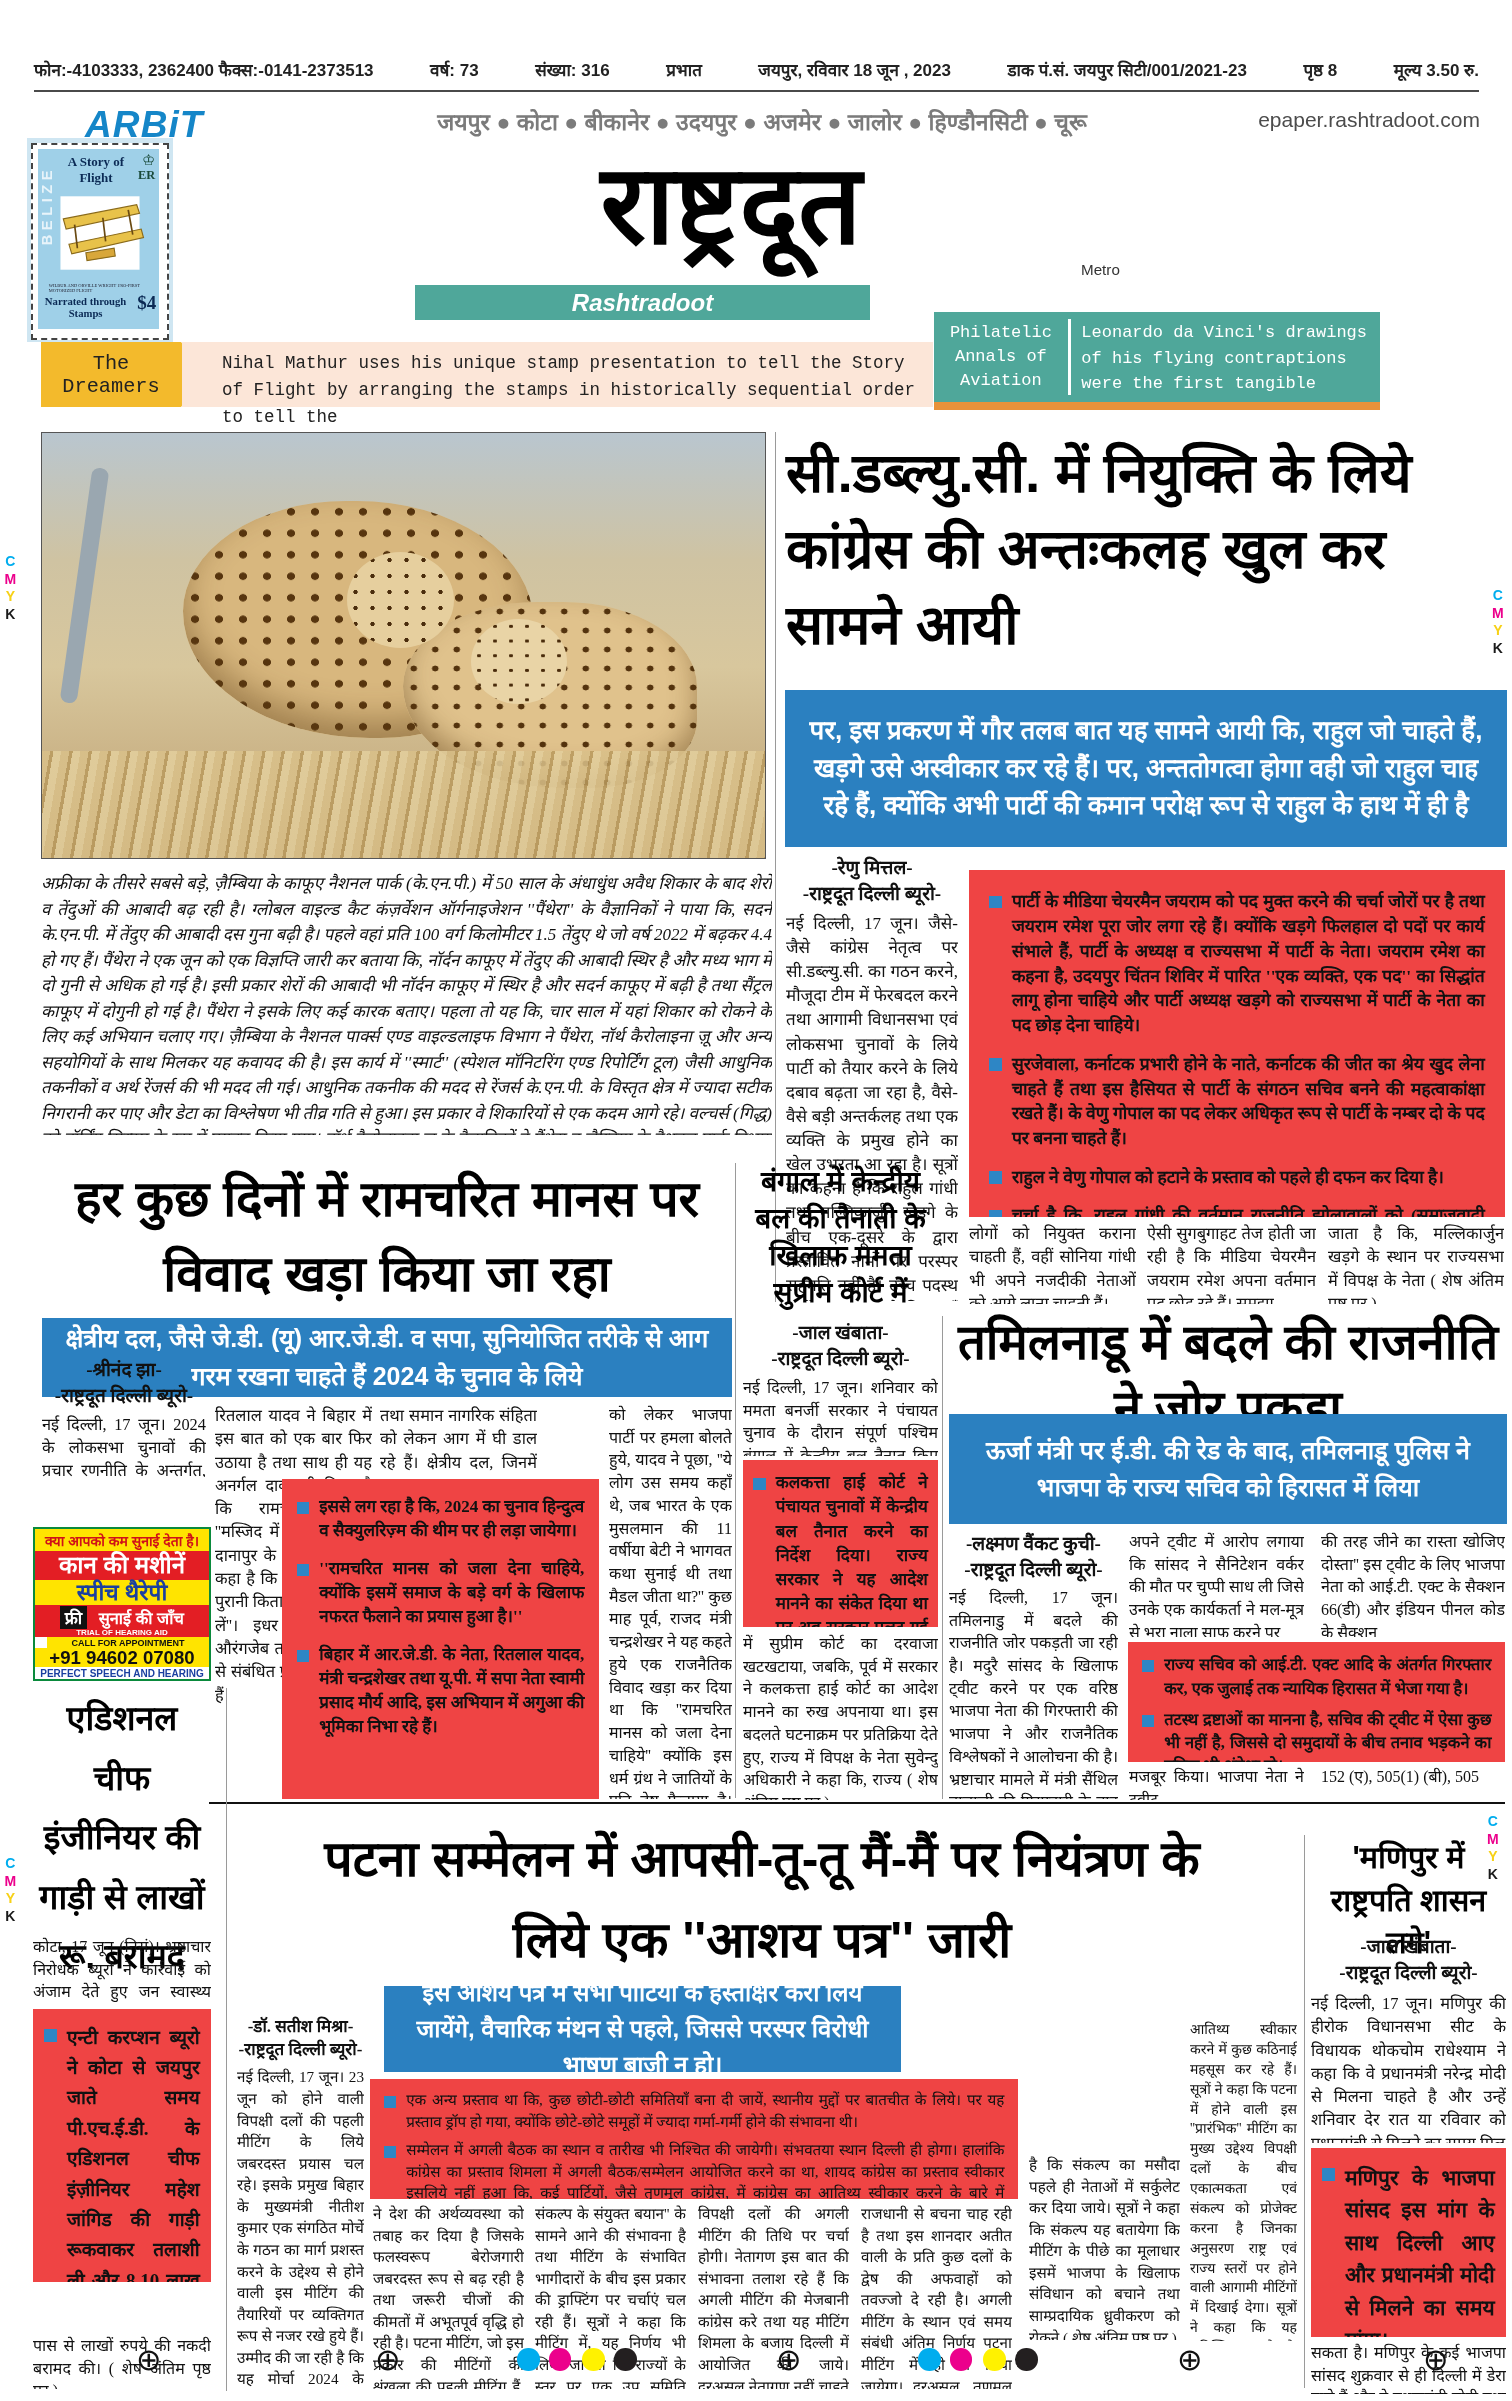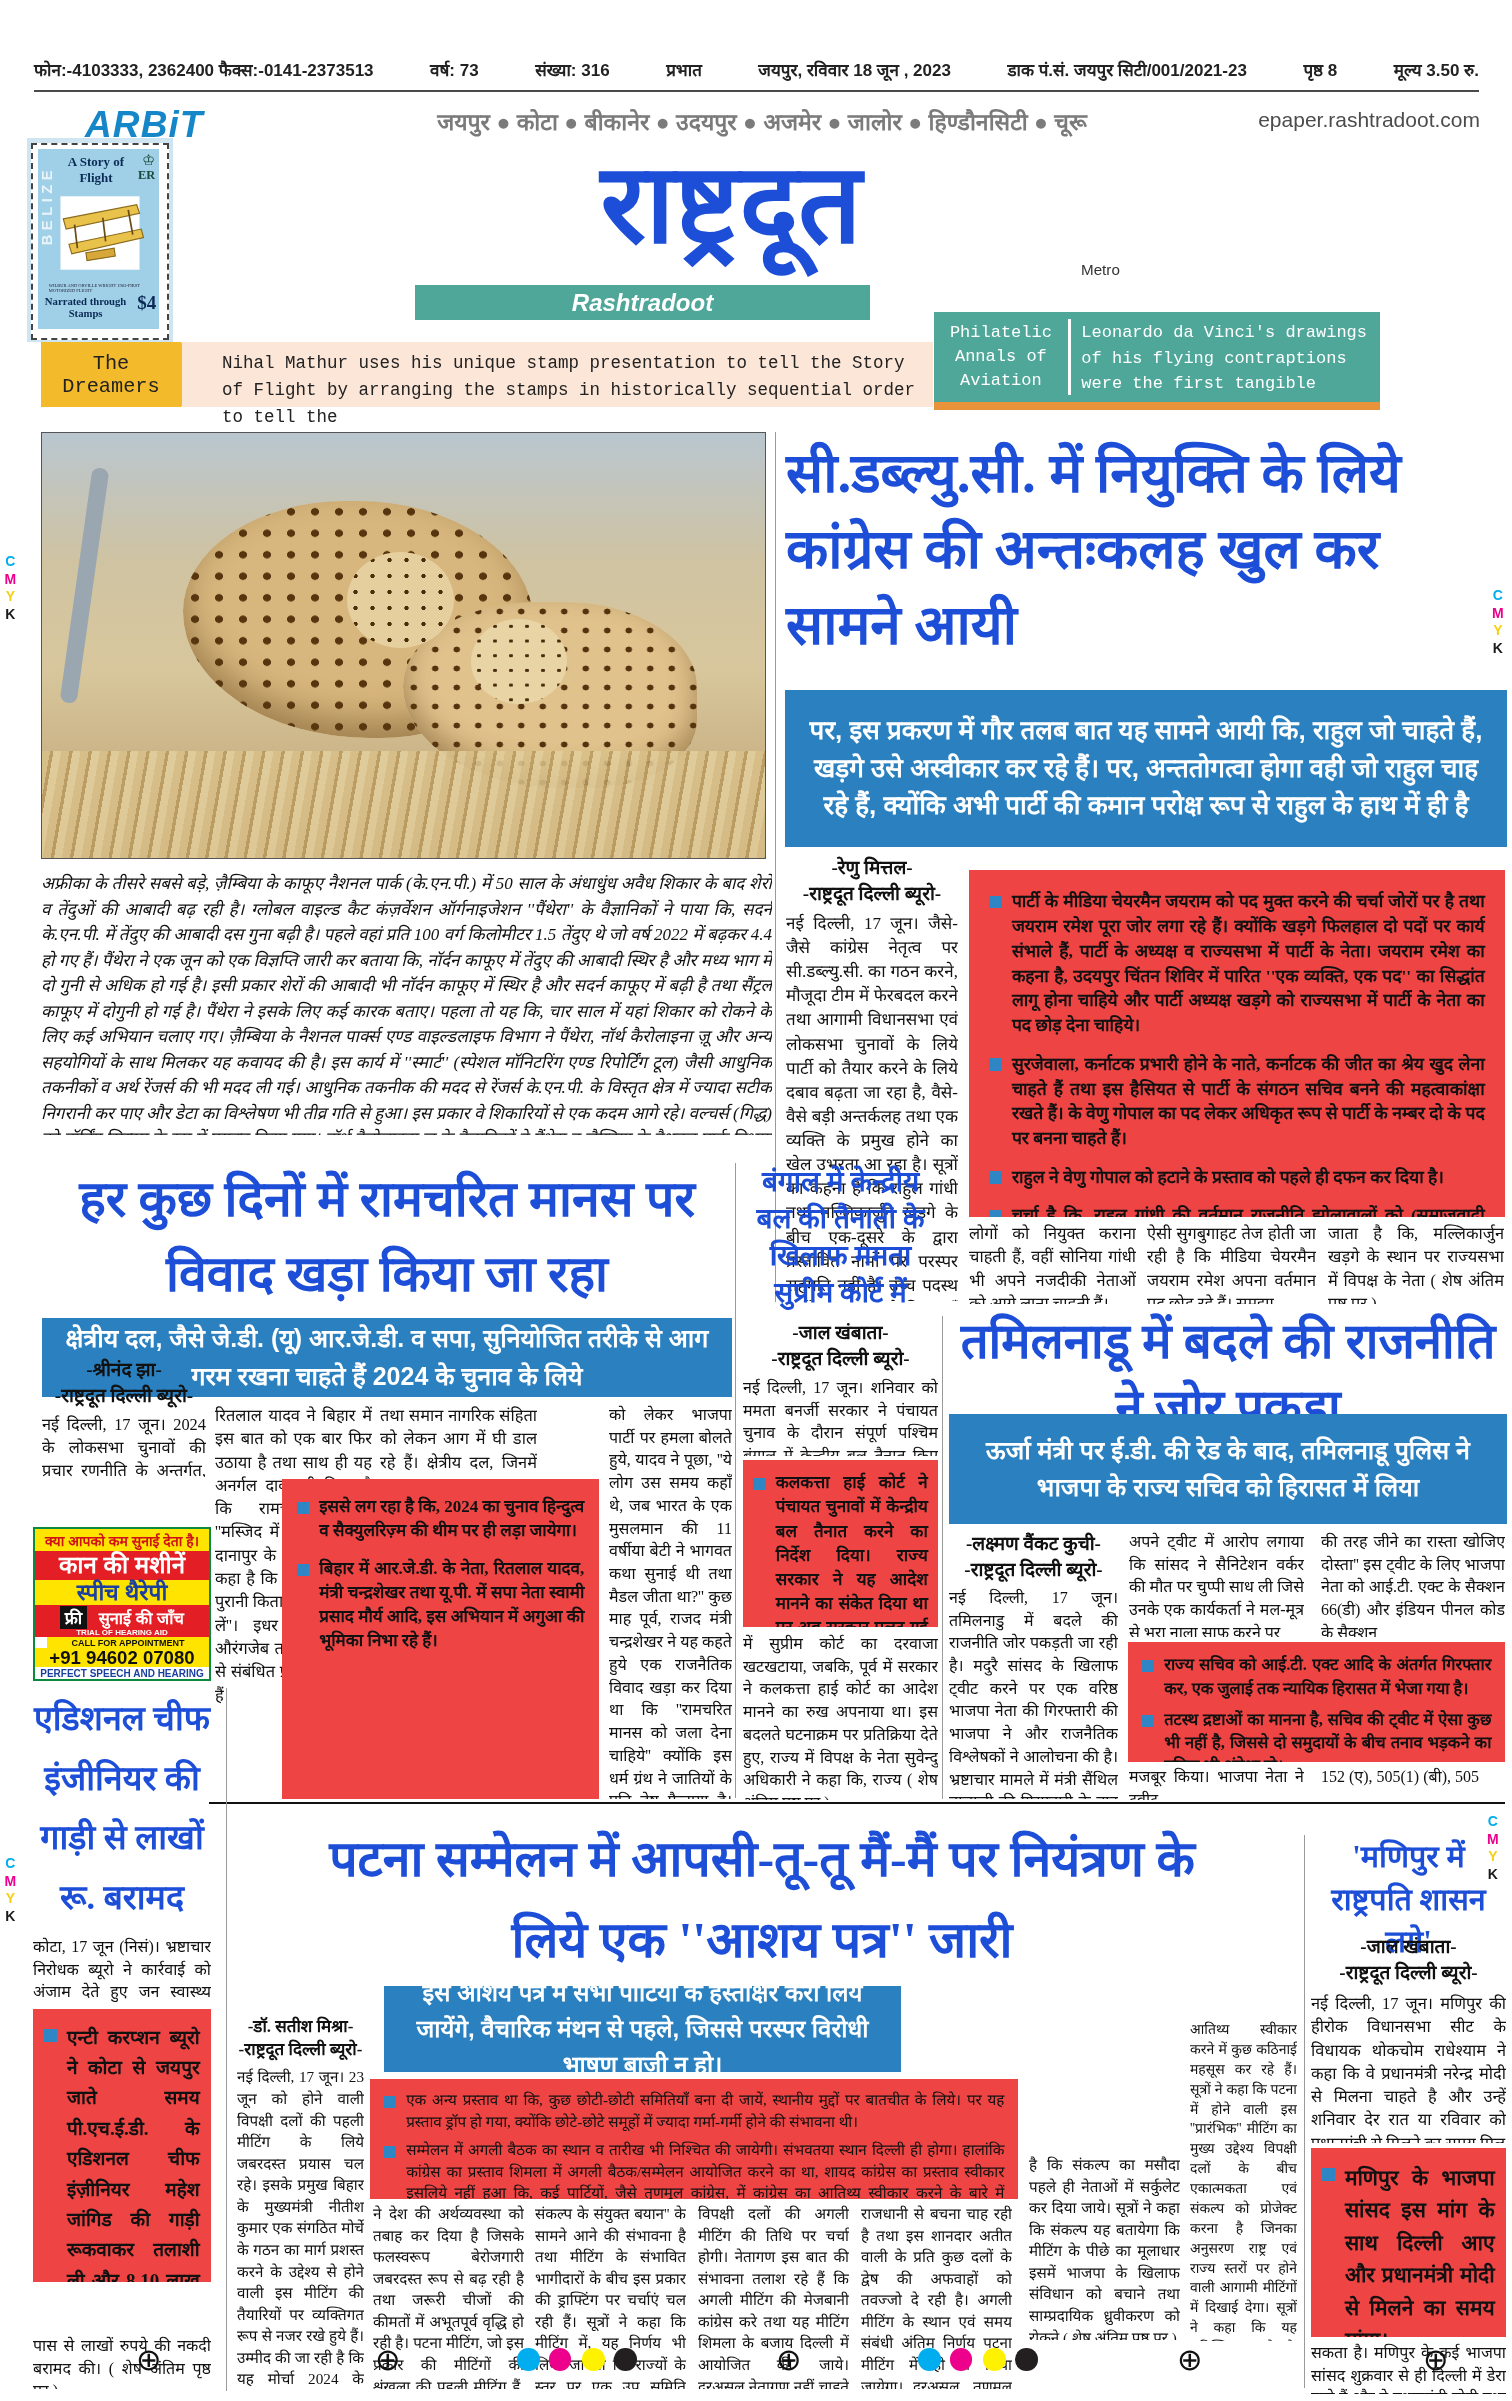--- a/index.html
+++ b/index.html
@@ -1,19 +1,19 @@
 <!DOCTYPE html>
 <html style="font-size:9px"><head>
 <meta charset="utf-8">
 <style>
   html,body{margin:0;padding:0;background:#fff;}
   #page{position:relative;width:1512px;height:2401px;background:#ffffff;overflow:hidden;
         font-family:"Liberation Serif",serif;color:#111;}
   .abs{position:absolute;}
-  .hl{font-family:Liberation Serif, serif;font-weight:bold;color:#1d4ed8;}
+  .hl{font-family:Liberation Sans, sans-serif;font-weight:bold;color:#000000;}
   .byline{font-weight:bold;text-align:center;font-size:19px;line-height:1.35;}
   .bodytxt{font-size:16.4px;line-height:1.42;text-align:justify;overflow:hidden;}
   .bluebox{background:#2b80c0;color:#fff;font-family:"Liberation Sans",sans-serif;
            font-weight:bold;text-align:center;display:flex;align-items:center;justify-content:center;}
   .lightbox{background:#ef4444;overflow:hidden;}
   .bullet{display:flex;gap:10.2px;margin-bottom:13.6px;}
   .sq{flex:0 0 auto;width:12.4px;height:12.4px;background:#2e86c5;margin-top:6.8px;}
   .btxt{font-weight:600;line-height:1.42;text-align:justify;}
   .vrule{position:absolute;width:1.1px;background:#9a9a9a;}
   .cmyk-stack{position:absolute;font-family:"Liberation Sans",sans-serif;font-weight:bold;
@@ -170,20 +170,24 @@
 
   <div class="abs bodytxt" style="left:380px;top:1404px;width:157px;height:71px;">तथा समान नागरिक संहिता को लेकन आग में घी डाल रहे हैं। क्षेत्रीय दल, जिनमें जे.डी.यू., आर.जे.डी. तथा एस.पी. शामिल हैं, भी</div>
 
   <div class="abs lightbox" style="left:282px;top:1479px;width:317px;height:320px;padding:16px 14.7px;box-sizing:border-box;">
     <div class="bullet">
         <span class="sq"></span>
       <span class="btxt" style="font-size:17px;">इससे लग रहा है कि, 2024 का चुनाव हिन्दुत्व व सैक्युलरिज़्म की थीम पर ही लड़ा जायेगा।</span>
       </div>
     <div class="bullet">
         <span class="sq"></span>
+      <span class="btxt" style="font-size:17px;">''रामचरित मानस को जला देना चाहिये, क्योंकि इसमें समाज के बड़े वर्ग के खिलाफ नफरत फैलाने का प्रयास हुआ है।''</span>
+      </div>
+    <div class="bullet">
+        <span class="sq"></span>
       <span class="btxt" style="font-size:17px;">बिहार में आर.जे.डी. के नेता, रितलाल यादव, मंत्री चन्द्रशेखर तथा यू.पी. में सपा नेता स्वामी प्रसाद मौर्य आदि, इस अभियान में अगुआ की भूमिका निभा रहे हैं।</span>
       </div>
   </div>
 
   <div class="abs bodytxt" style="left:609px;top:1404px;width:123px;height:395px;font-size:16px;">को लेकर भाजपा पार्टी पर हमला बोलते हुये, यादव ने पूछा, ''ये लोग उस समय कहाँ थे, जब भारत के एक मुसलमान की 11 वर्षीया बेटी ने भागवत कथा सुनाई थी तथा मैडल जीता था?'' कुछ माह पूर्व, राजद मंत्री चन्द्रशेखर ने यह कहते हुये एक राजनैतिक विवाद खड़ा कर दिया था कि ''रामचरित मानस को जला देना चाहिये'' क्योंकि इस धर्म ग्रंथ ने जातियों के प्रति द्वेष फैलाया है। उत्तर प्रदेश में, सपा नेता स्वामी प्रसाद मौर्य ने भी यह टिप्पणी करते हुये इसी तरह का विवाद खड़ा कर दिया था कि रामचरित मानस की कुछ काव्य-पंक्तियाँ जाति के आधार पर समाज के पिछड़े वर्ग का ''अपमान करती हैं'' इसलिये इन पर रोक लगानी चाहिये। इस पर कुछ धार्मिक नेताओं ने सार्वजनिक रूप से मौर्य की जीभ काटने की धमकी दे डाली थी। मौर्य ने इसका जवाब देते हुये कहा था कि अगर किसी अन्य व्यक्ति ने यही बात कही होती, तो ( शेष अंतिम पृष्ठ पर )</div>
 
   <div class="abs" style="left:33px;top:1527px;width:178px;height:154px;border:2.8px solid #0a8a3c;box-sizing:border-box;
               font-family:'Liberation Sans',sans-serif;text-align:center;overflow:hidden;">
     <div style="background:#ffe400;color:#d01118;font-weight:bold;font-size:14px;padding:1.7px 0;">क्या आपको कम सुनाई देता है।</div>
     <div style="background:#e31e24;color:#fff;font-weight:bold;font-size:24px;line-height:1.1;padding:1.1px 0;">कान की मशीनें</div>

